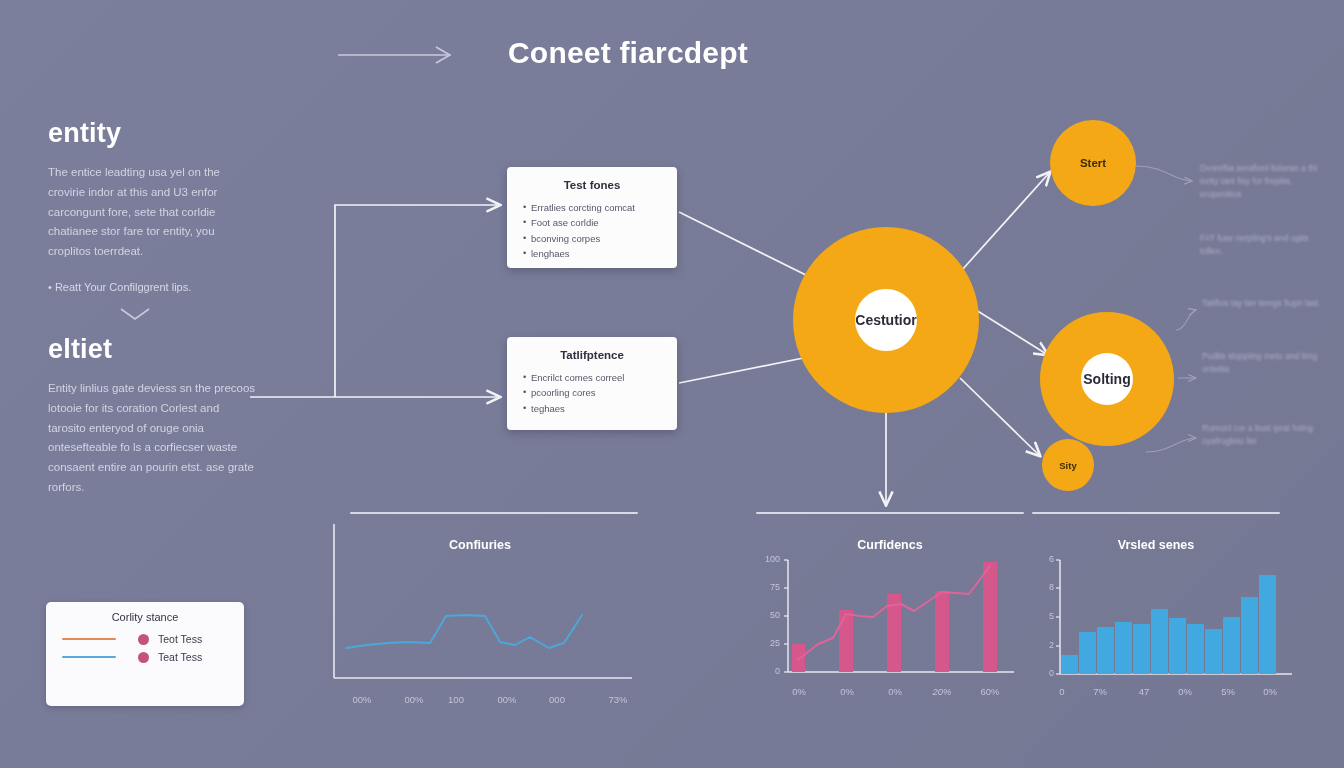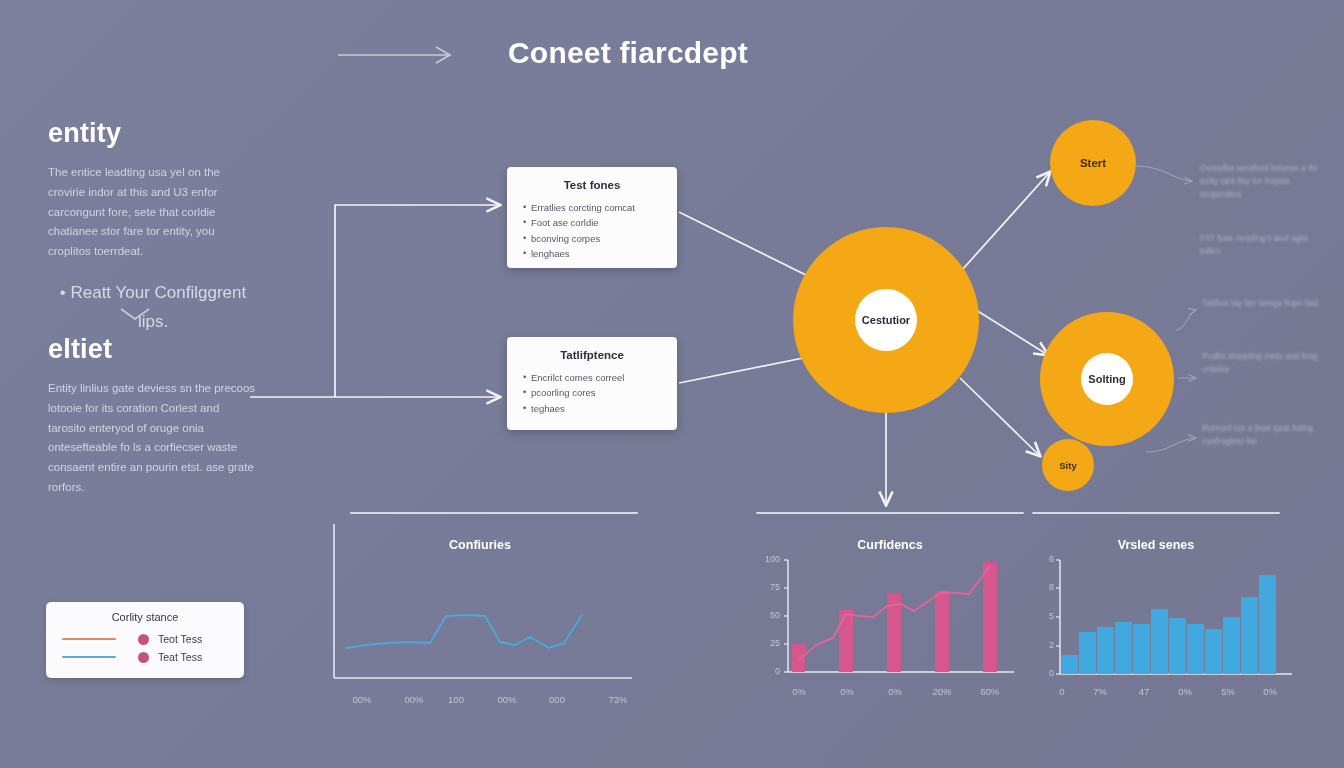--- a/index.html
+++ b/index.html
@@ -26,28 +26,28 @@
   
   .side-block { position: absolute; left: 48px; width: 210px; }
   .side-head {
     font-size: 27px; font-weight: bold; color: #ffffff;
     margin-bottom: 14px; letter-spacing: .2px;
   }
   .side-body {
     font-size: 11.5px; line-height: 1.72; color: #d2d4e2;
   }
   .side-bullet {
-    font-size: 17px; line-height: 1.72; color: #d7d9e6; margin-top: 16px; text-align: center;
+    font-size: 11px; line-height: 1.72; color: #d7d9e6; margin-top: 16px;
   }
   #chevron-down { position: absolute; left: 118px; top: 306px; width: 34px; height: 16px; }
 
   
   #legend {
     position: absolute; left: 46px; top: 602px;
-    width: 198px; height: 76px;
+    width: 198px; height: 104px;
     background: #fbfbfd; border-radius: 5px;
     box-shadow: 0 2px 6px rgba(40,40,60,.26);
     padding: 9px 12px 8px 12px;
   }
   #legend-title {
     text-align: center; font-size: 11px; color: #343546;
     font-weight: normal; margin-bottom: 7px;
   }
   .legend-row { display: flex; align-items: center; height: 18px; gap: 0; }
   .legend-line { width: 54px; height: 2px; border-radius: 2px; margin-left: 4px; }
@@ -80,21 +80,21 @@
   
   .node {
     position: absolute; border-radius: 50%;
     background: #f5a816;
     display: flex; align-items: center; justify-content: center;
   }
   .node-core {
     border-radius: 50%; background: #ffffff;
     display: flex; align-items: center; justify-content: center;
   }
-  .node-label { font-size: 11px; font-weight: bold; color: #2b2c3a; white-space: nowrap; }
+  .node-label { font-size: 14px; font-weight: bold; color: #2b2c3a; white-space: nowrap; }
   .node-label-dark { font-size: 11.5px; font-weight: bold; color: #3b2d05; white-space: nowrap; }
 
   #node-hub { left: 793px; top: 227px; width: 186px; height: 186px; }
   #node-hub .node-core { width: 62px; height: 62px; }
   #node-start { left: 1050px; top: 120px; width: 86px; height: 86px; }
   #node-setting { left: 1040px; top: 312px; width: 134px; height: 134px; }
   #node-setting .node-core { width: 52px; height: 52px; align-items: center; }
   #node-sity { left: 1042px; top: 439px; width: 52px; height: 52px; }
   #node-sity .node-label-dark { font-size: 9.5px; }
 

